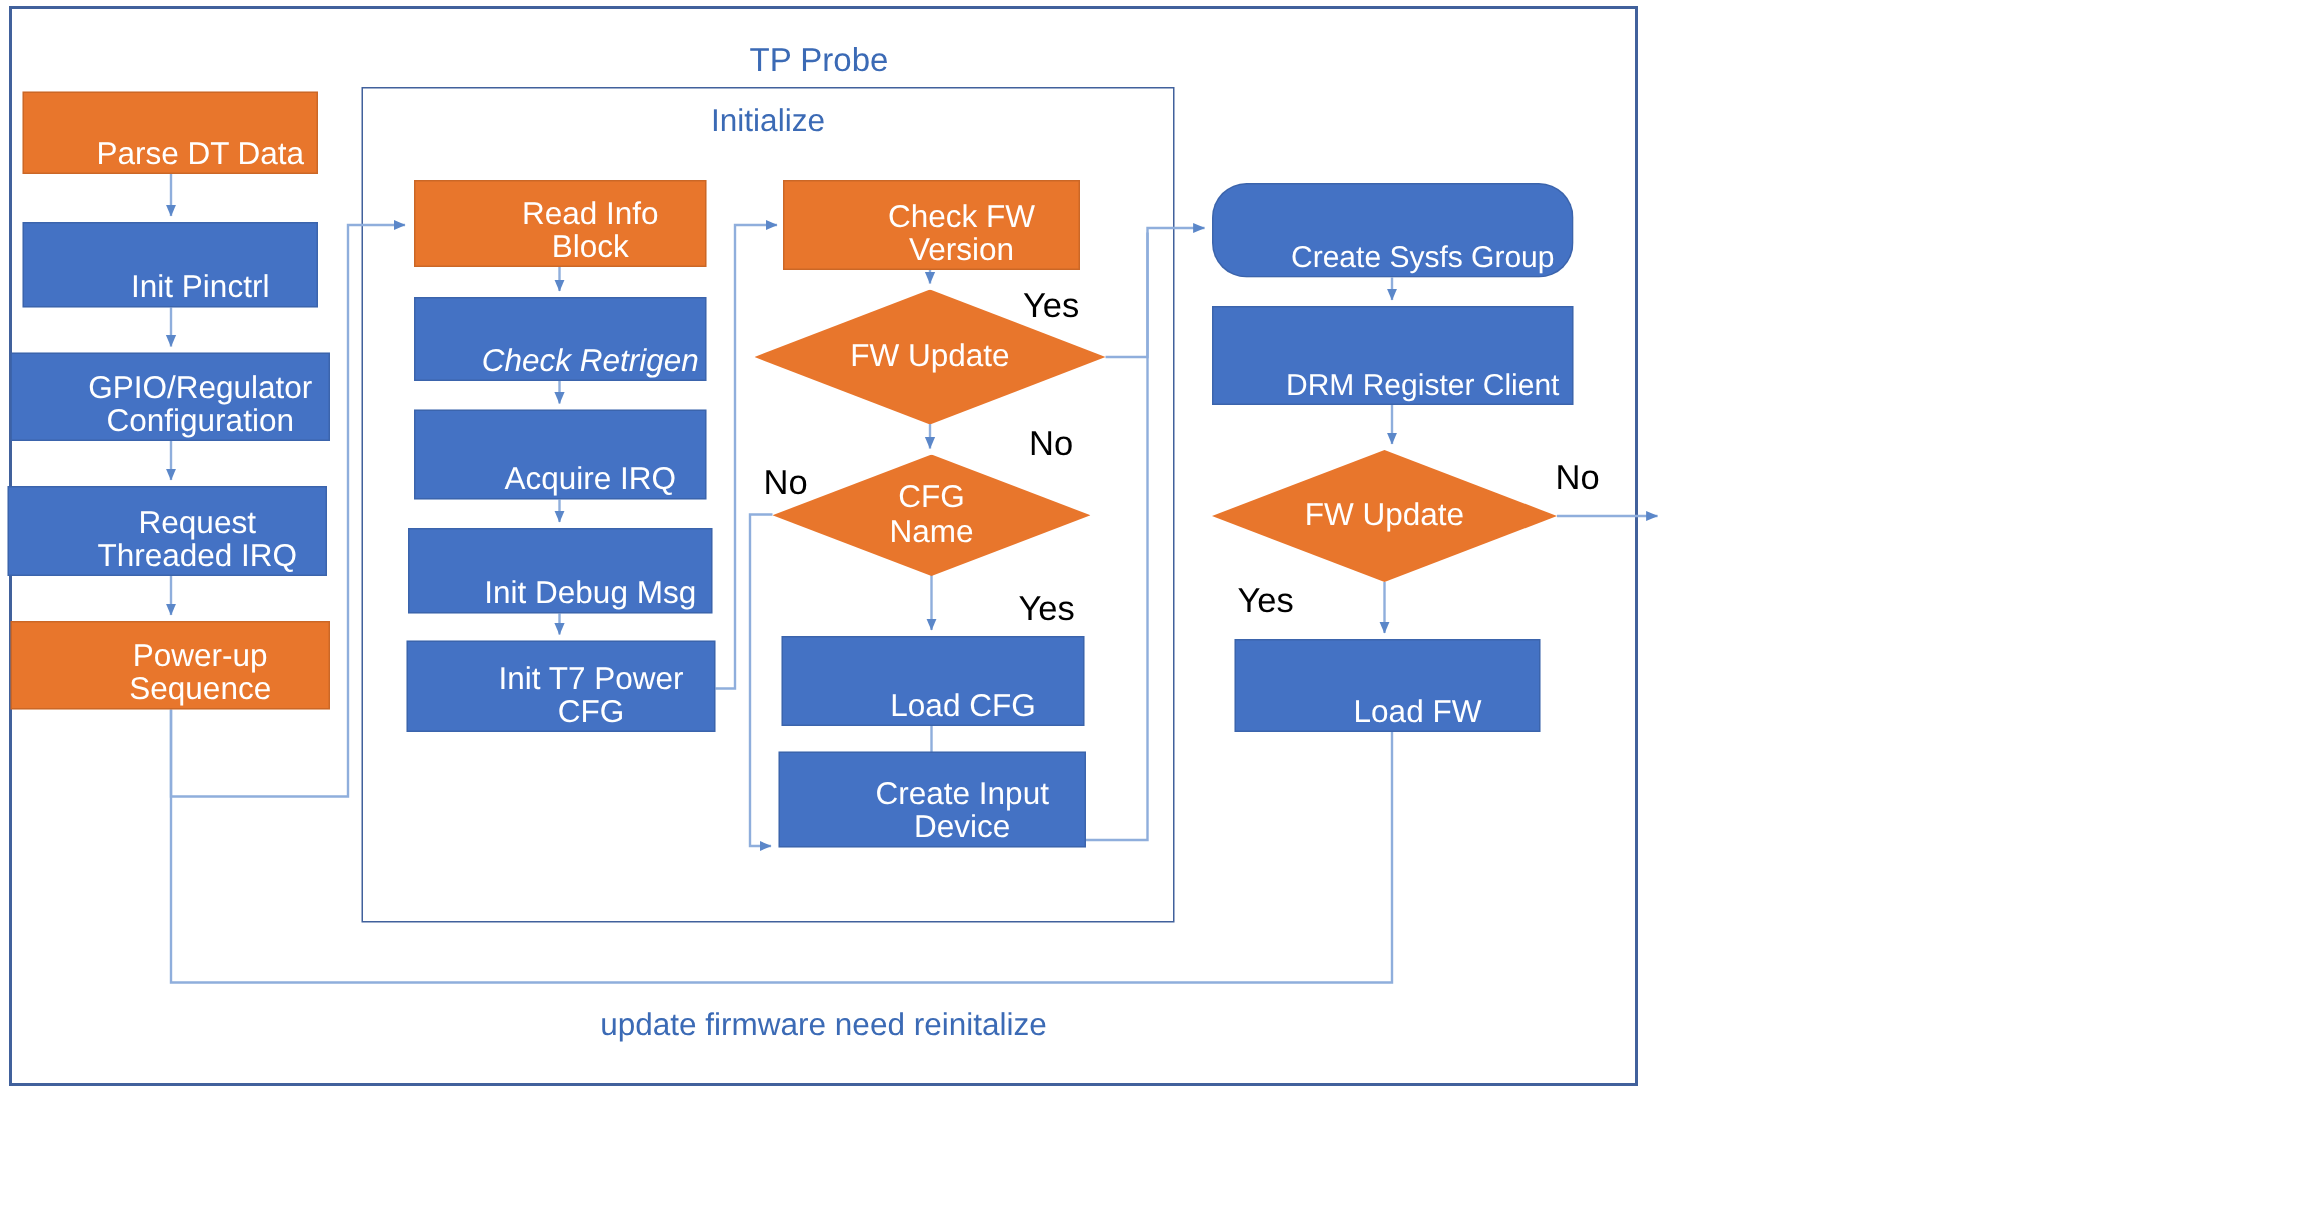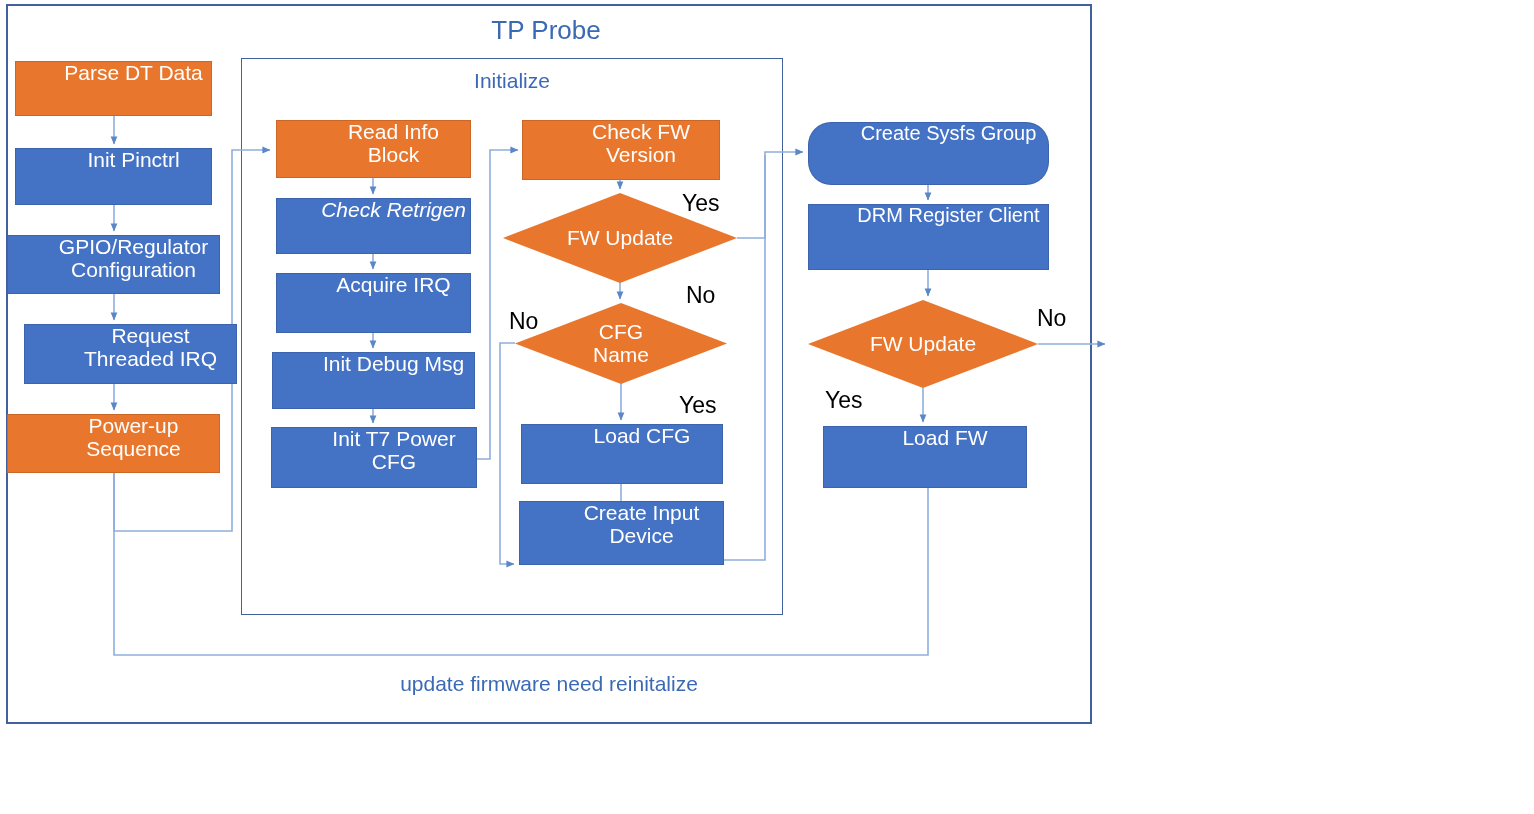--- a/index.html
+++ b/index.html
@@ -1,19 +1,19 @@
 <!DOCTYPE html>
 <html><head>
 <meta charset="utf-8">
 <style>
   html,body{margin:0;padding:0;background:#ffffff;}
   body{width:1534px;height:814px;font-family:"Liberation Sans",sans-serif;}
   #stage{position:relative;width:1534px;height:814px;overflow:hidden;background:#fff;}
 
-  .node{position:absolute;display:flex;align-items:flex-start;justify-content:center;
+  .node{position:absolute;display:flex;align-items:flex-end;justify-content:center;
         text-align:center;color:#ffffff;line-height:1.08;box-sizing:border-box;padding-left:40px;}
   .node span{display:block;width:100%;padding:0 4px;}
   .rect{border:1px solid rgba(0,0,0,0.12);}
   .blue{background:#4472C4;}
   .orange{background:#E8762C;}
 
   .diamond{position:absolute;}
   .diamond .shape{position:absolute;inset:0;background:#E8762C;
      -webkit-clip-path:polygon(50% 0,100% 50%,50% 100%,0 50%);
      clip-path:polygon(50% 0,100% 50%,50% 100%,0 50%);}
@@ -31,21 +31,21 @@
   svg.wires{position:absolute;left:0;top:0;width:1534px;height:814px;overflow:visible;}
 </style>
 </head>
 <body>
 
 <div id="stage">
 
   <div class="frame frame-outer" style="left:6px;top:4px;width:1086px;height:720px;"></div>
   <div class="frame frame-inner" style="left:241px;top:58px;width:542px;height:557px;"></div>
 
-  <div class="grouplabel" style="left:0;top:15px;width:1092px;text-align:center;font-size:26px;">TP Probe</div>
+  <div class="grouplabel" style="left:0;top:27px;width:1092px;text-align:center;font-size:22px;">TP Probe</div>
   <div class="grouplabel" style="left:241px;top:69px;width:542px;text-align:center;font-size:21px;">Initialize</div>
   <div class="caption" style="left:6px;top:672px;width:1086px;text-align:center;font-size:21px;">update firmware need reinitalize</div>
 
   <svg class="wires" viewBox="0 0 1534 814">
     <defs>
       <marker id="ah" markerWidth="9" markerHeight="9" refX="7.6" refY="4" orient="auto" markerUnits="userSpaceOnUse">
         <path d="M0,0.6 L8,4 L0,7.4 z" fill="#5B87C9"></path>
       </marker>
     </defs>
     <g stroke="#8FAEDC" stroke-width="1.6" fill="none">
@@ -87,21 +87,21 @@
 
   <div class="node rect orange" style="left:15px;top:61px;width:197px;height:55px;font-size:21px;">
     <span>Parse DT Data</span>
   </div>
   <div class="node rect blue" style="left:15px;top:148px;width:197px;height:57px;font-size:21px;">
     <span>Init Pinctrl</span>
   </div>
   <div class="node rect blue" style="left:7px;top:235px;width:213px;height:59px;font-size:21px;">
     <span>GPIO/Regulator Configuration</span>
   </div>
-  <div class="node rect blue" style="left:24px;top:324px;width:213px;height:60px;font-size:21px;">
+  <div class="node rect blue" style="left:5px;top:324px;width:213px;height:60px;font-size:21px;">
     <span>Request Threaded IRQ</span>
   </div>
   <div class="node rect orange" style="left:7px;top:414px;width:213px;height:59px;font-size:21px;">
     <span>Power-up Sequence</span>
   </div>
 
   <div class="node rect orange" style="left:276px;top:120px;width:195px;height:58px;font-size:21px;">
     <span>Read Info Block</span>
   </div>
   <div class="node rect blue" style="left:276px;top:198px;width:195px;height:56px;font-size:21px;font-style:italic;">

